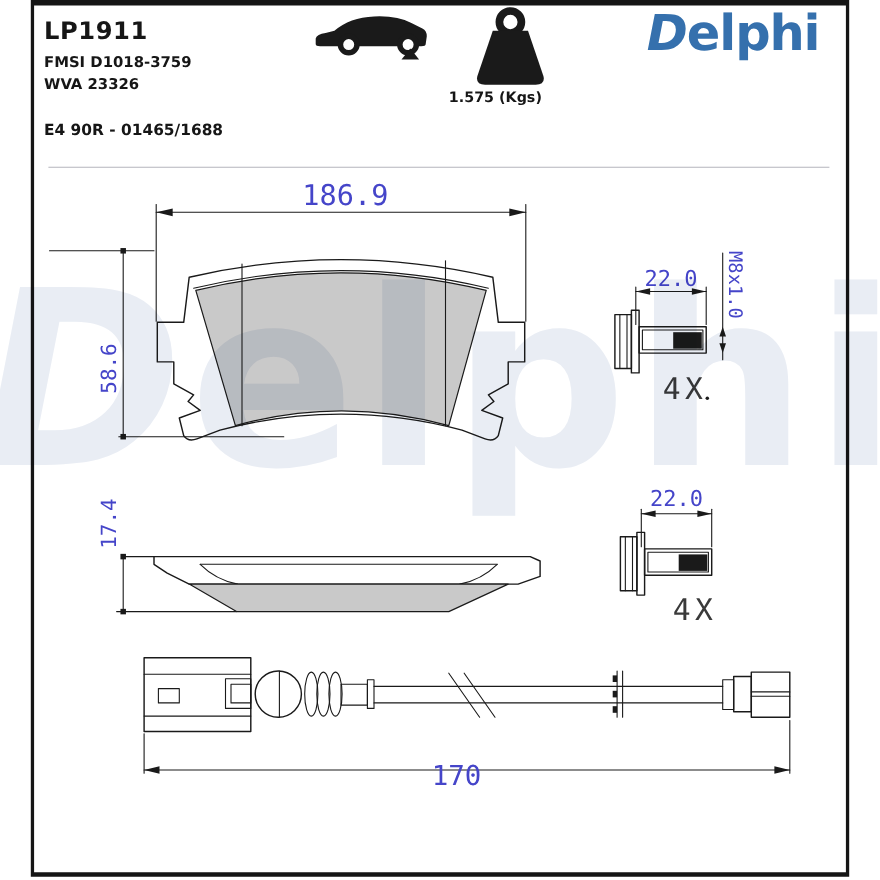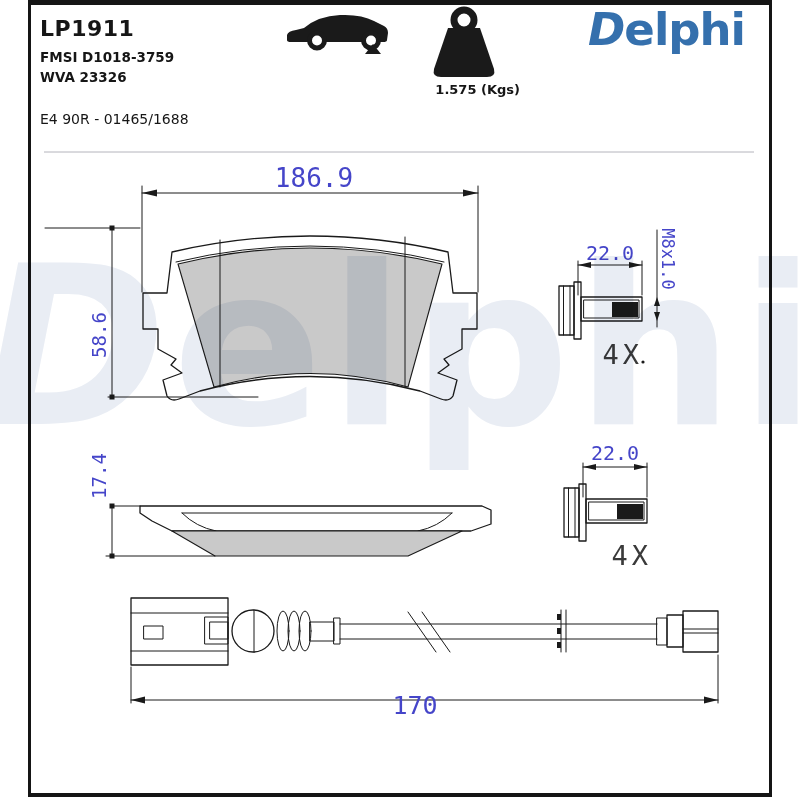--- a/index.html
+++ b/index.html
@@ -20,22 +20,22 @@
   .page-frame{
     left:28px;top:0;width:738px;height:788px;
     border:3px solid #151515;border-top-width:5px;border-bottom-width:4px;
     background:transparent;
   }
   
   .part-number{left:40px;top:16px;font-size:22px;font-weight:bold;color:#161616;letter-spacing:0.5px;text-align:right;}
   .code-line{left:40px;font-size:13.5px;font-weight:bold;color:#161616;}
   .fmsi{top:49px;}
   .wva{top:69px;}
-  .homologation{left:40px;top:111px;font-size:14px;font-weight:normal;color:#161616;}
-  .weight-label{left:408px;top:82px;width:112px;text-align:right;font-size:13px;font-weight:bold;color:#161616;}
+  .homologation{left:40px;top:111px;font-size:14px;font-weight:bold;color:#161616;}
+  .weight-label{left:408px;top:82px;width:112px;text-align:left;font-size:13px;font-weight:bold;color:#161616;}
   .brand-logo{
     left:588px;top:5px;width:180px;font-size:45px;font-weight:bold;
     color:var(--brand-blue);letter-spacing:-1px;line-height:1.1;
   }
   .brand-logo .initial{font-style:italic;}
   
   .watermark{
     left:-18px;top:236px;width:840px;font-size:222px;font-weight:bold;
     color:var(--watermark-blue);letter-spacing:6px;line-height:1;
     mix-blend-mode:multiply;pointer-events:none;white-space:nowrap;

